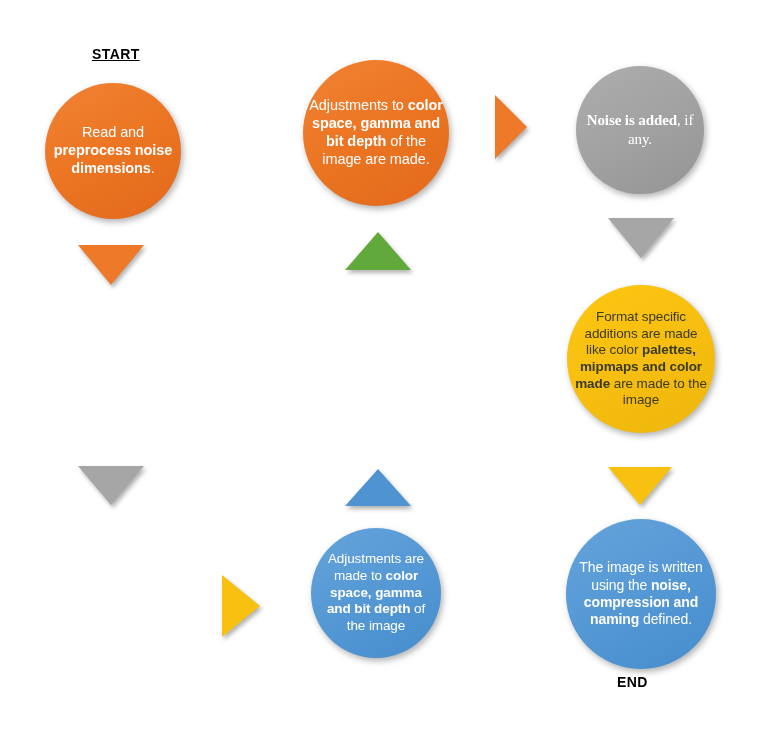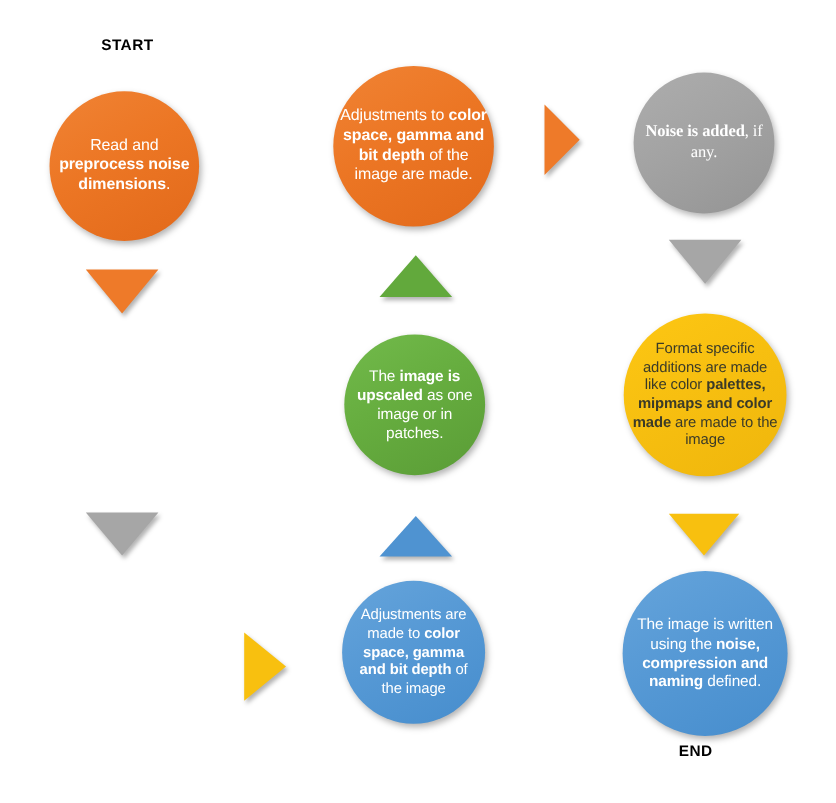--- a/index.html
+++ b/index.html
@@ -94,43 +94,40 @@
     color: #000000;
     letter-spacing: 0.4px;
     white-space: nowrap;
   }
 </style>
 </head>
 <body>
 
 <div id="canvas">
 
-  <div class="marker-label" style="left:92px; top:32px;">START</div>
+  <div class="marker-label" style="left:92px; top:46px;text-decoration:underline;">START</div>
 
   <div class="node c-orange" style="left:45px; top:83px; width:136px; height:136px; font-size:14.5px;">
     <span class="txt">Read and <b>preprocess noise dimensions</b>.</span>
   </div>
 
   <div class="arrow arrow-down" style="left:78px; top:245px; border-left-width:33px; border-right-width:33px; border-top-width:40px; border-top-color:#ee7a29;"></div>
 
 
   <div class="arrow arrow-down" style="left:78px; top:466px; border-left-width:33px; border-right-width:33px; border-top-width:39px; border-top-color:#a6a6a6;"></div>
 
 
   <div class="arrow arrow-right" style="left:222px; top:575px; border-top-width:31px; border-bottom-width:31px; border-left-width:38px; border-left-color:#f8c00f;"></div>
 
   <div class="node c-blue" style="left:311px; top:528px; width:130px; height:130px; font-size:13.5px;">
     <span class="txt">Adjustments are made to <b>color space, gamma and bit depth</b> of the image</span>
   </div>
 
   <div class="arrow arrow-up" style="left:345px; top:469px; border-left-width:33px; border-right-width:33px; border-bottom-width:37px; border-bottom-color:#4f93d1;"></div>
 
-  <div class="node c-green" style="left:313px; top:304px; width:128px; height:128px; font-size:14px;">
-    <span class="txt">The <b>image is upscaled</b> as one image or in patches.</span>
-  </div>
 
   <div class="arrow arrow-up" style="left:345px; top:232px; border-left-width:33px; border-right-width:33px; border-bottom-width:38px; border-bottom-color:#62a93c;"></div>
 
   <div class="node c-orange" style="left:303px; top:60px; width:146px; height:146px; font-size:14.5px;">
     <span class="txt">Adjustments to <b>color space, gamma and bit depth</b> of the image are made.</span>
   </div>
 
   <div class="arrow arrow-right" style="left:495px; top:95px; border-top-width:32px; border-bottom-width:32px; border-left-width:32px; border-left-color:#ee7a29;"></div>
 
   <div class="node c-gray" style="left:576px; top:66px; width:128px; height:128px; font-size:15px;font-family:Liberation Serif, serif;">

